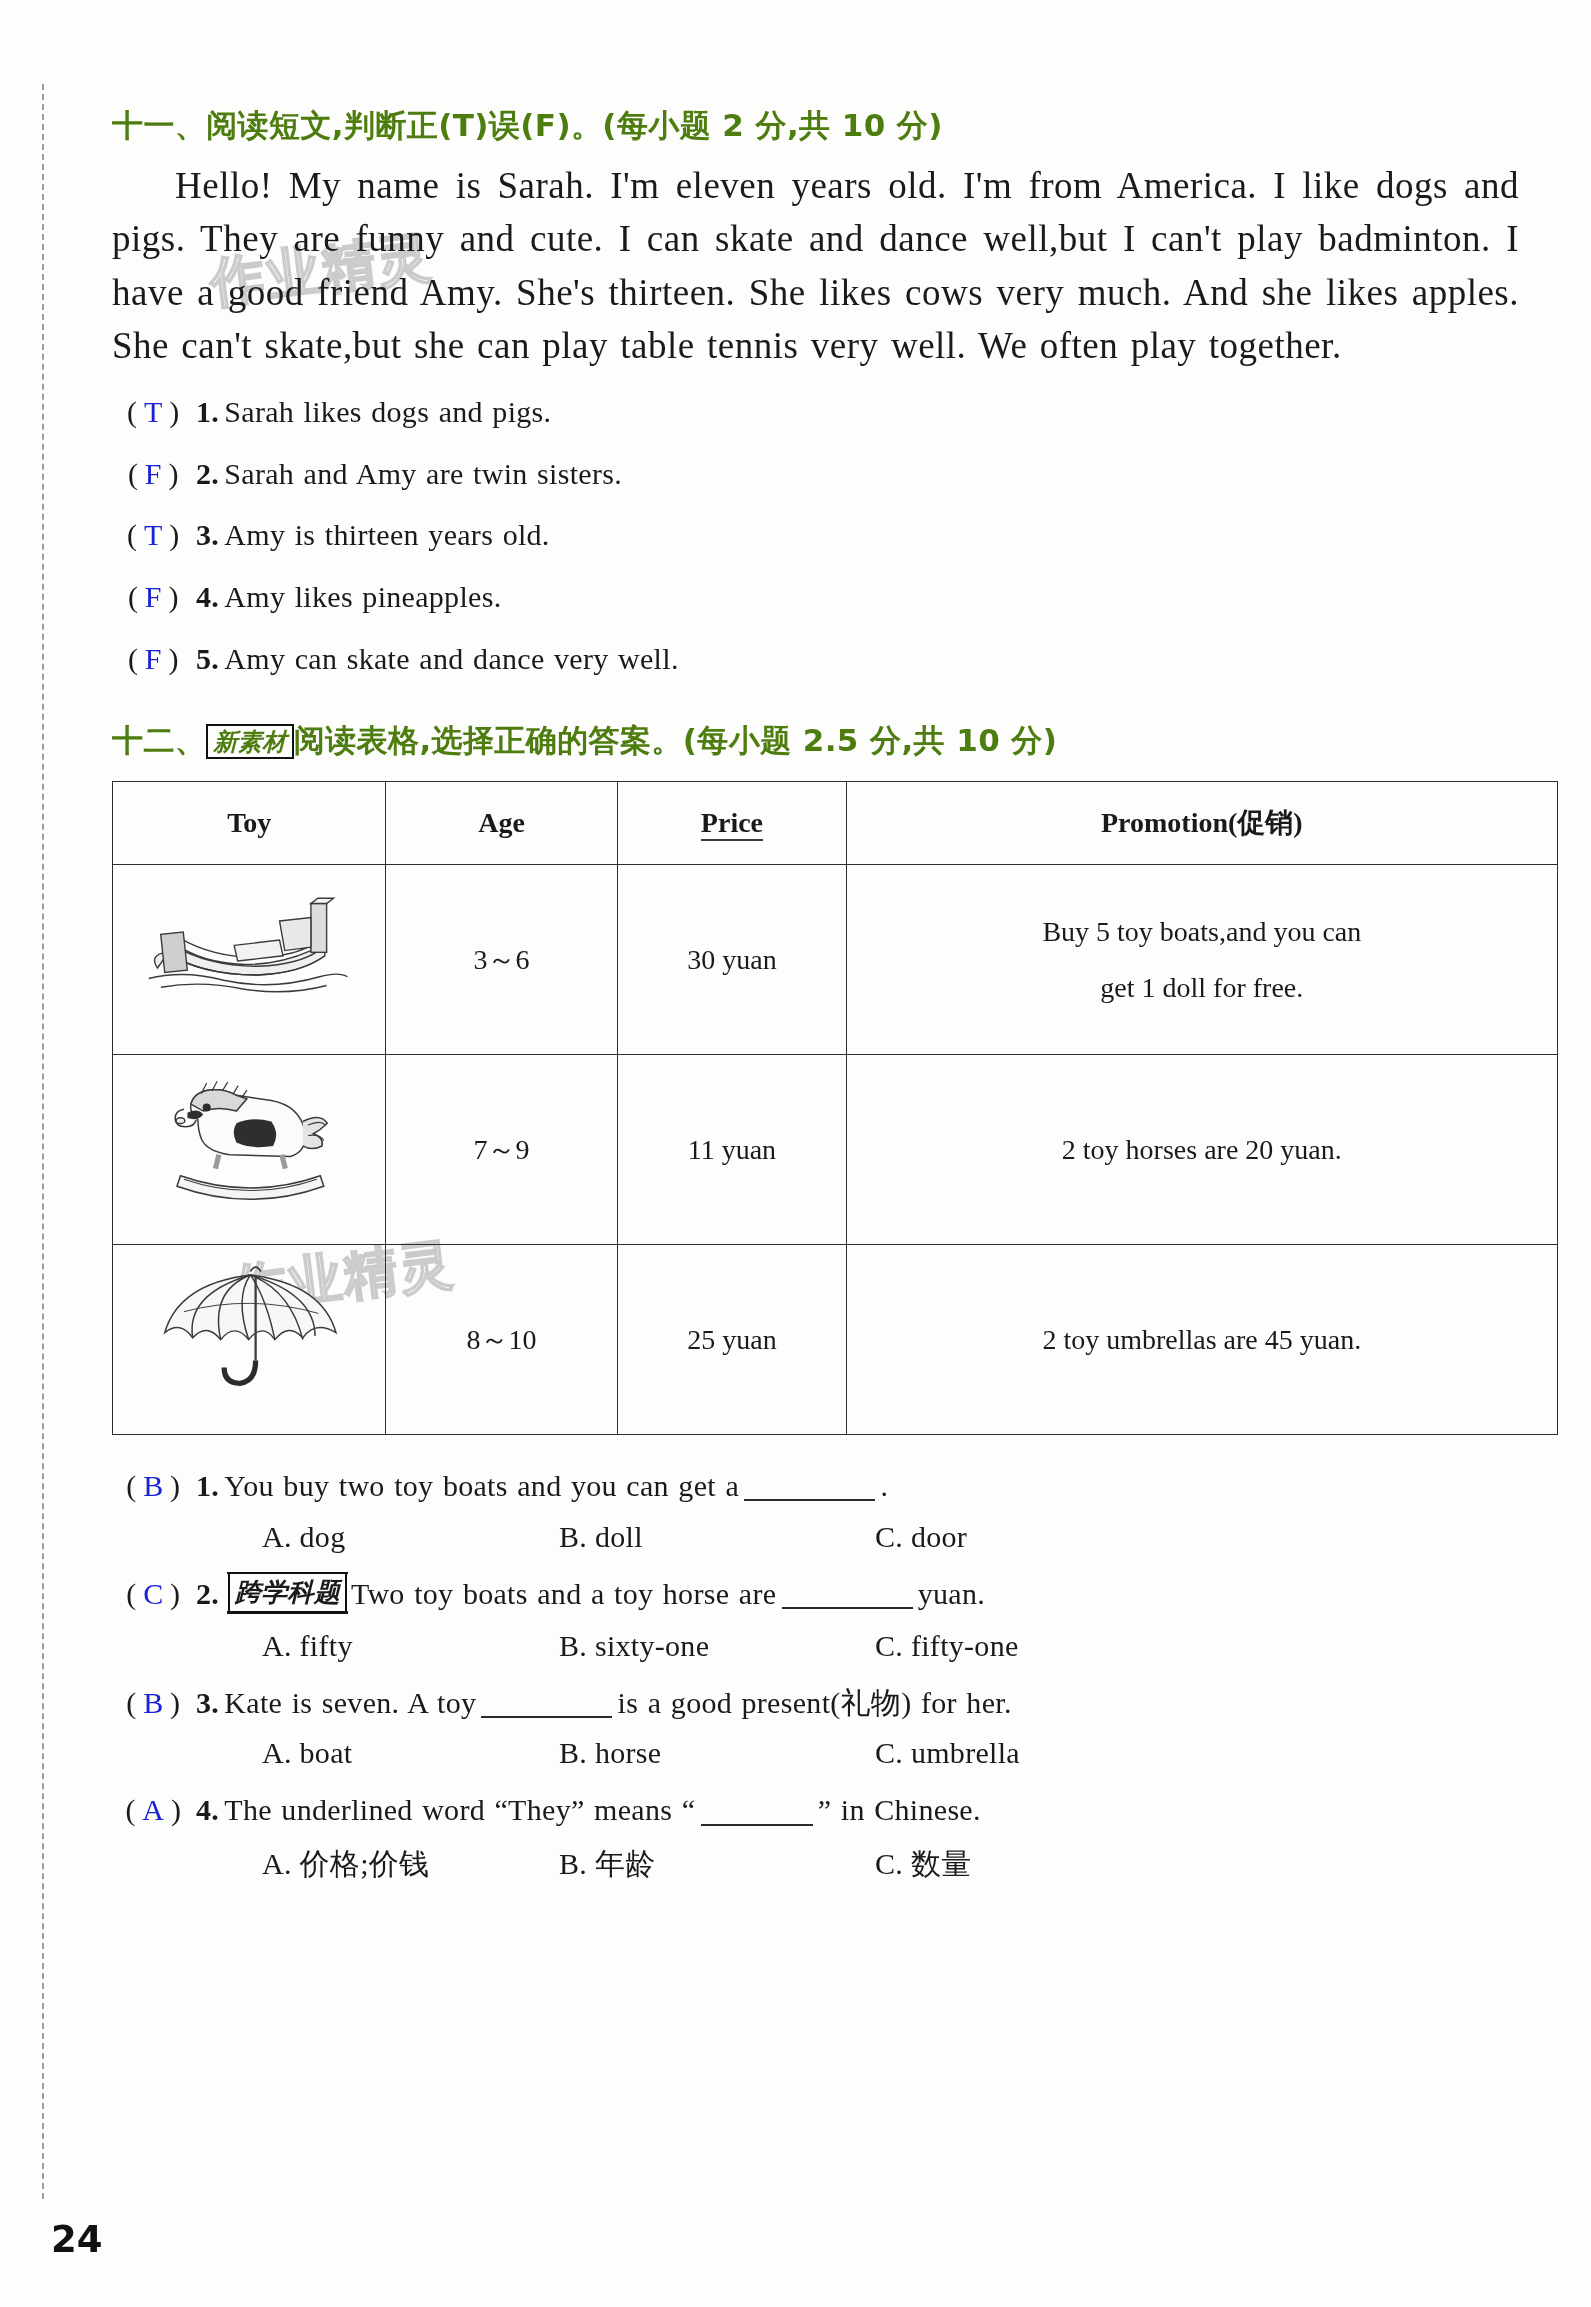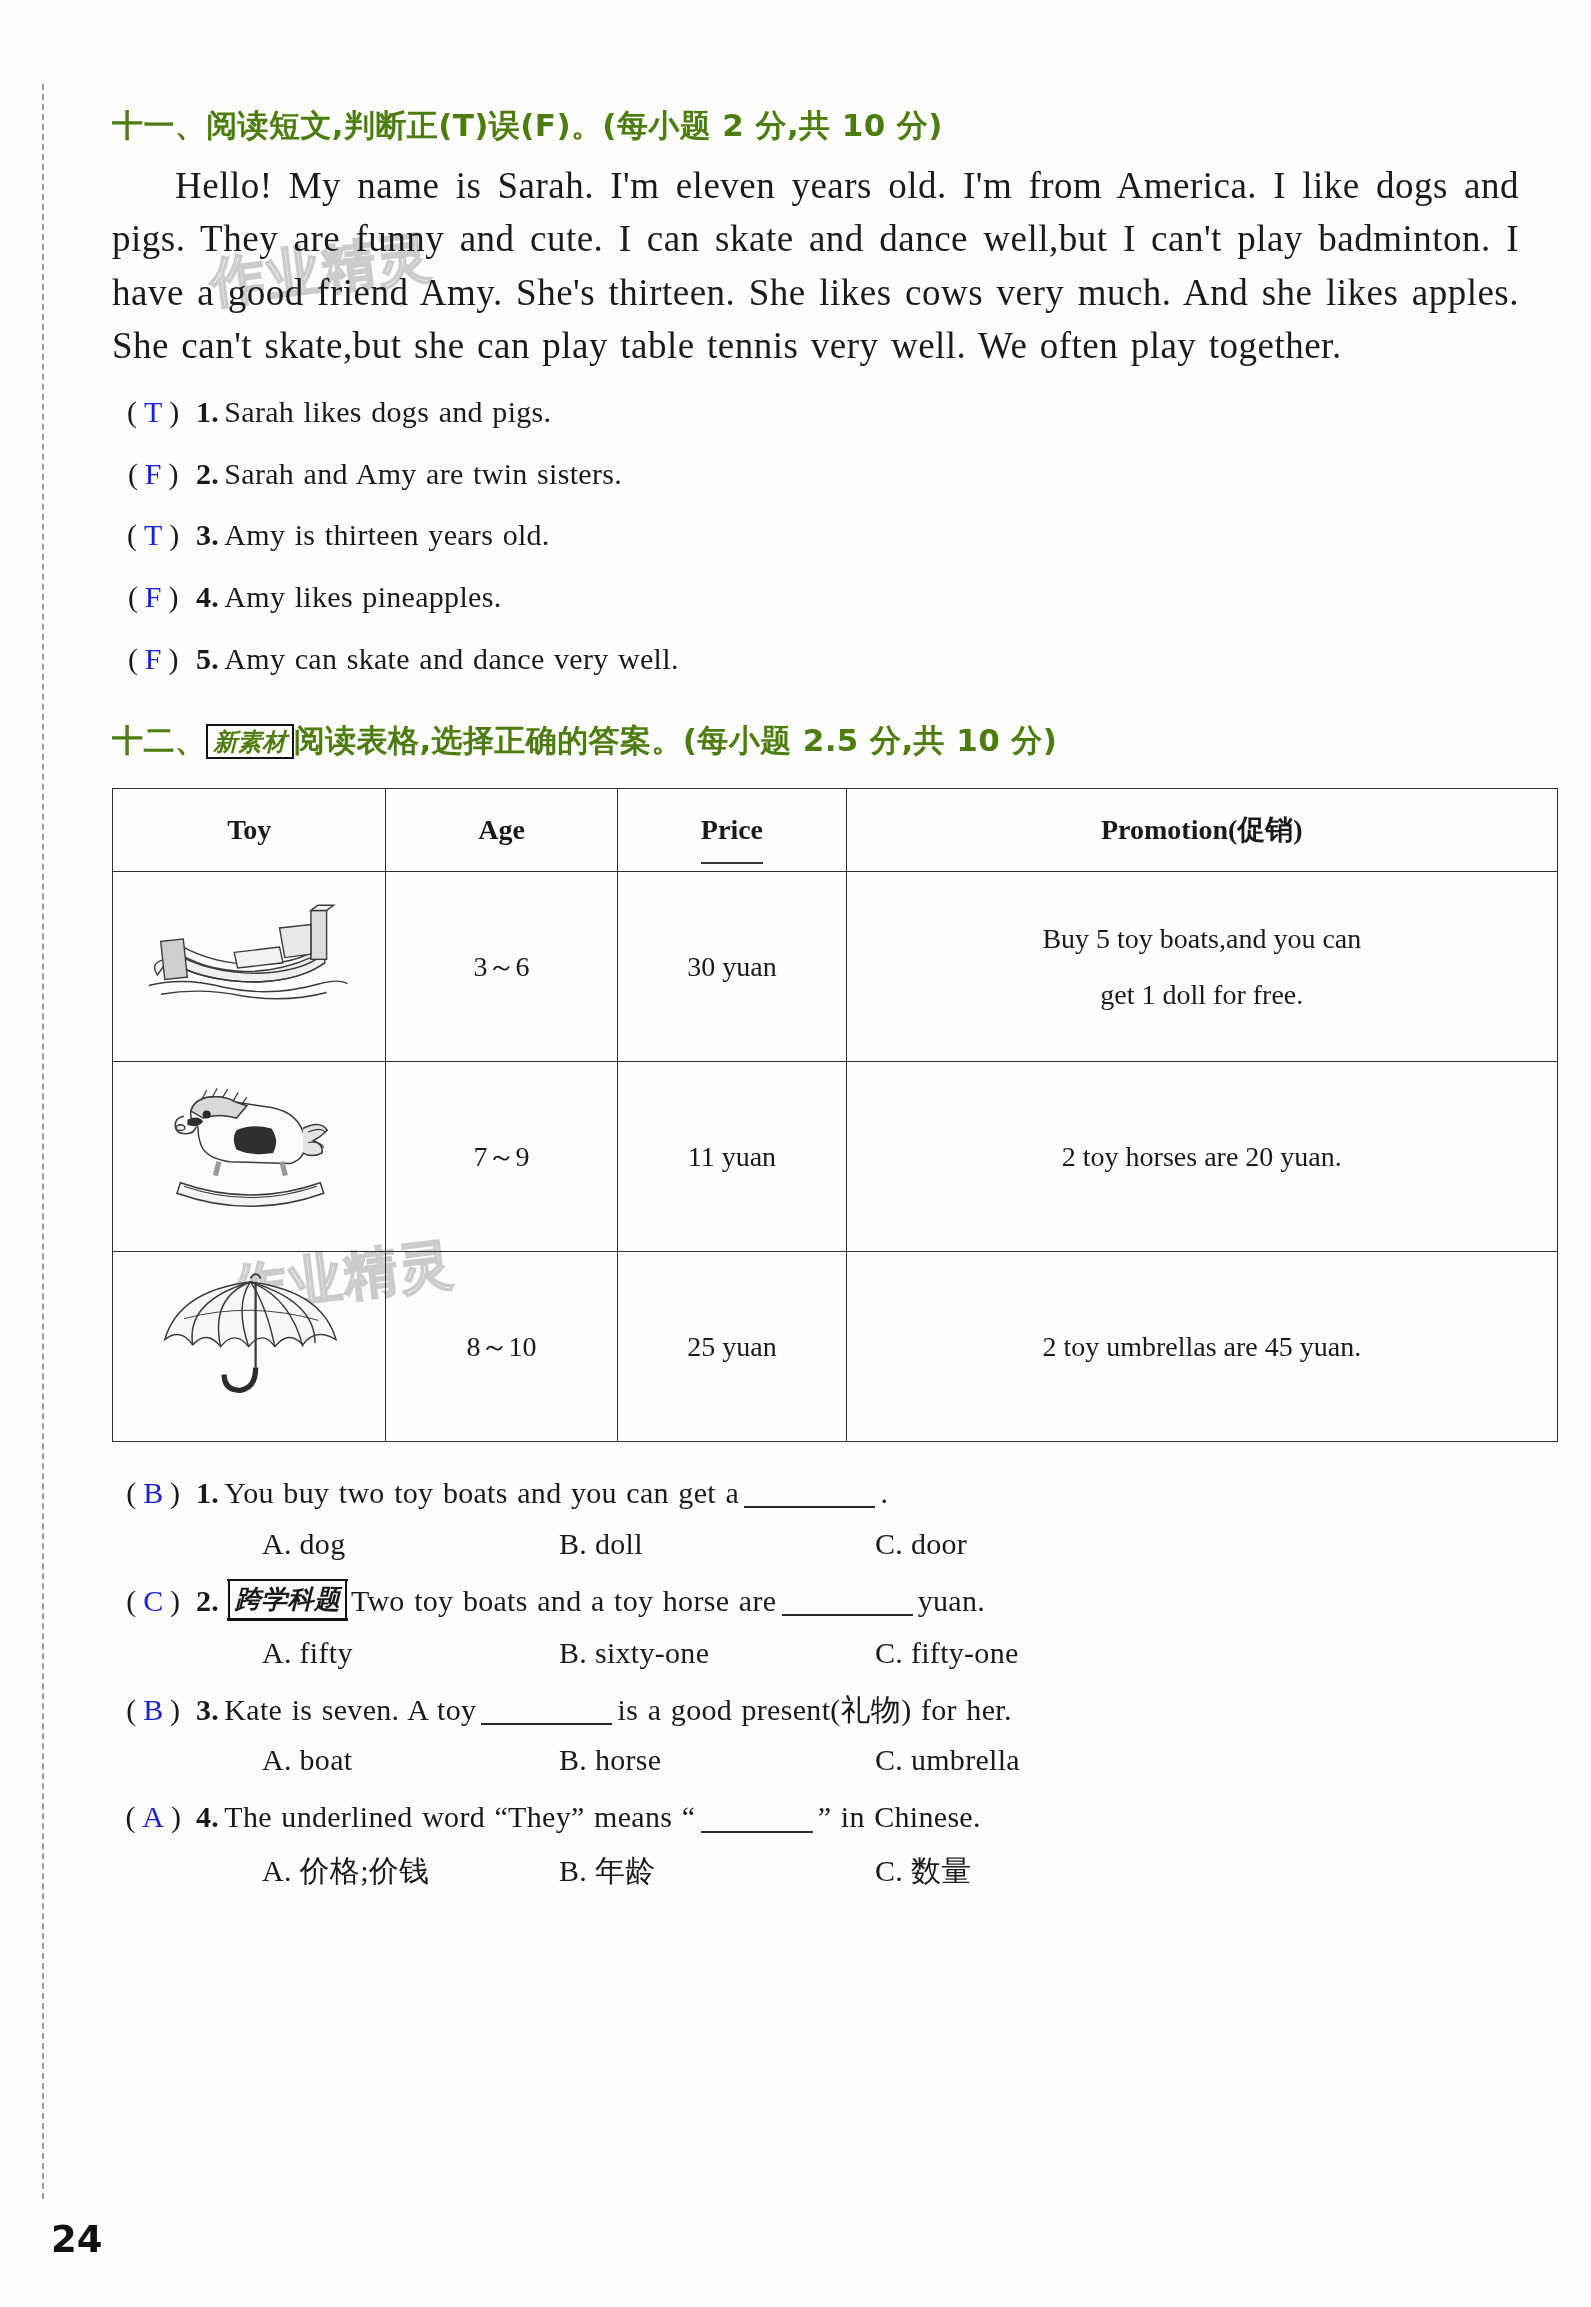--- a/index.html
+++ b/index.html
@@ -145,39 +145,39 @@
     height: 2.6px; background: #111;
   }
   .inline-tag::before { top: 0; }
   .inline-tag::after { bottom: 0; }
   .inline-tag span { display: inline-block; padding: 2.6px 2.6px; }
 
   
   table.toy-table {
     border-collapse: collapse;
     width: 1400px;
-    margin-top: 26px;
+    margin-top: 19px;
     table-layout: fixed;
   }
   table.toy-table td, table.toy-table th {
     border: 1.7px solid #2d2d2d;
     text-align: center;
     vertical-align: middle;
     font-size: 28px;
     font-weight: normal;
     padding: 7px 5.2px;
   }
   table.toy-table thead th {
     height: 68px;
     font-weight: bold;
     font-size: 28px;
   }
   table.toy-table thead th.underlined span.u {
     border-bottom: 2.6px solid #3a3a3a;
-    padding-bottom: 17px;
+    padding-bottom: 1px;
   }
   .col-toy   { width: 262px; }
   .col-age   { width: 220px; }
   .col-price { width: 218px; }
   .col-promo { width: 699px; }
   table.toy-table tbody td { height: 175px; }
   .promo-2line { line-height: 2.0; }
   .toy-cell { position: relative; height: 175px; }
   .toy-art  { display: block; margin: 0 auto; }
 

